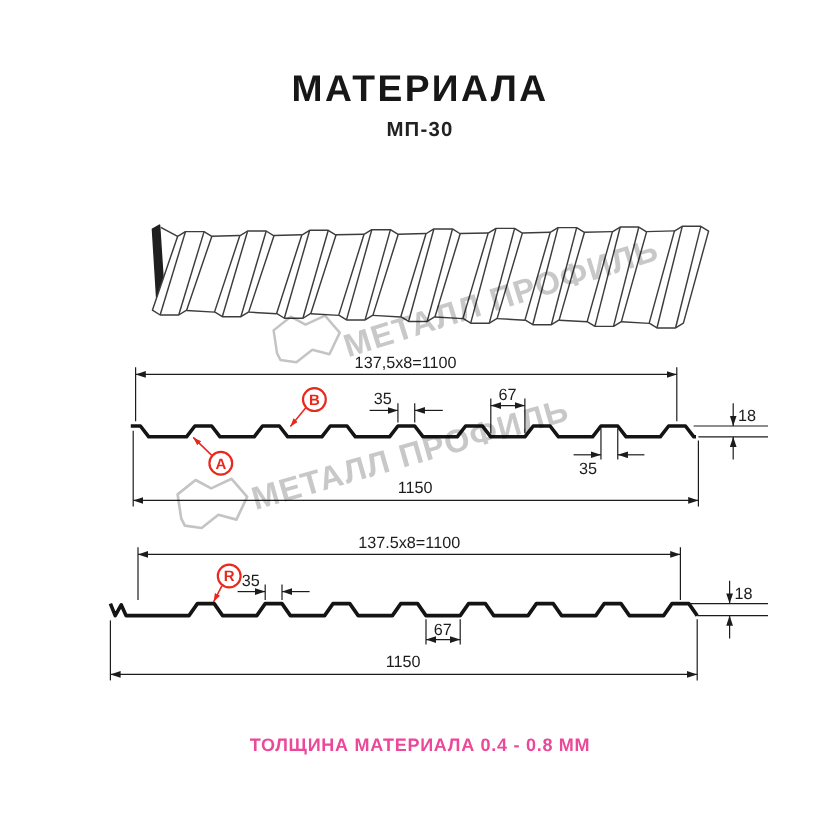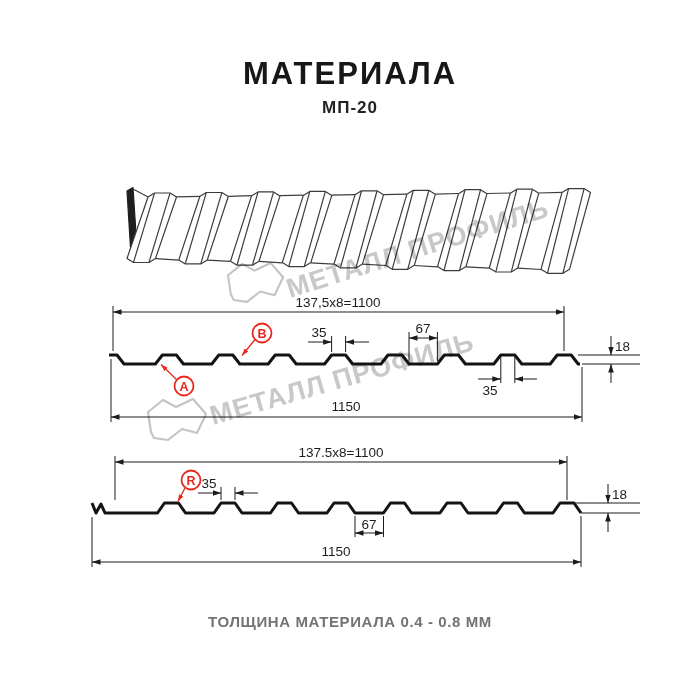--- a/index.html
+++ b/index.html
@@ -3,35 +3,35 @@
 <meta charset="utf-8">
 <style>
   html,body{margin:0;padding:0;background:#ffffff;}
   .canvas{position:relative;width:700px;height:700px;background:#ffffff;overflow:hidden;
           font-family:"Liberation Sans", sans-serif;}
   .title{position:absolute;top:56px;left:0;width:700px;text-align:center;
          font-size:31px;font-weight:bold;letter-spacing:2px;color:#171717;}
   .subtitle{position:absolute;top:98px;left:0;width:700px;text-align:center;
             font-size:17px;font-weight:bold;letter-spacing:1px;color:#222;}
   .caption{position:absolute;top:613px;left:0;width:700px;text-align:center;
-           font-size:15px;font-weight:bold;letter-spacing:0.6px;color:#737373;}
+           font-size:15px;font-weight:bold;letter-spacing:0.6px;color:#ec4899;}
   svg{position:absolute;left:0;top:0;}
   .wm{mix-blend-mode:multiply;}
   svg text{font-family:"Liberation Sans", sans-serif;}
   .dimtxt{font-size:13.5px;fill:#1d1d1d;}
   .lbltxt{font-size:12.5px;fill:#e8271d;font-weight:bold;}
   .wmtxt{font-size:27px;font-weight:bold;fill:#c8c8c8;letter-spacing:1px;}
 </style>
 </head>
 <body>
 
 <div class="canvas">
 
   <div class="title">МАТЕРИАЛА</div>
-  <div class="subtitle">МП-20</div>
+  <div class="subtitle">МП-30</div>
 
   <svg width="700" height="700" viewBox="0 0 700 700">
     <defs>
       <marker id="dimArrow" orient="auto-start-reverse" markerWidth="9" markerHeight="6" refX="8.5" refY="2.8" markerUnits="userSpaceOnUse">
         <path d="M0,0 L8.5,2.8 L0,5.6 Z" fill="#1c1c1c"></path>
       </marker>
       <marker id="redArrow" orient="auto" markerWidth="8" markerHeight="6" refX="7" refY="2.4" markerUnits="userSpaceOnUse">
         <path d="M0,0 L7,2.4 L0,4.8 Z" fill="#e8271d"></path>
       </marker>
     </defs>

